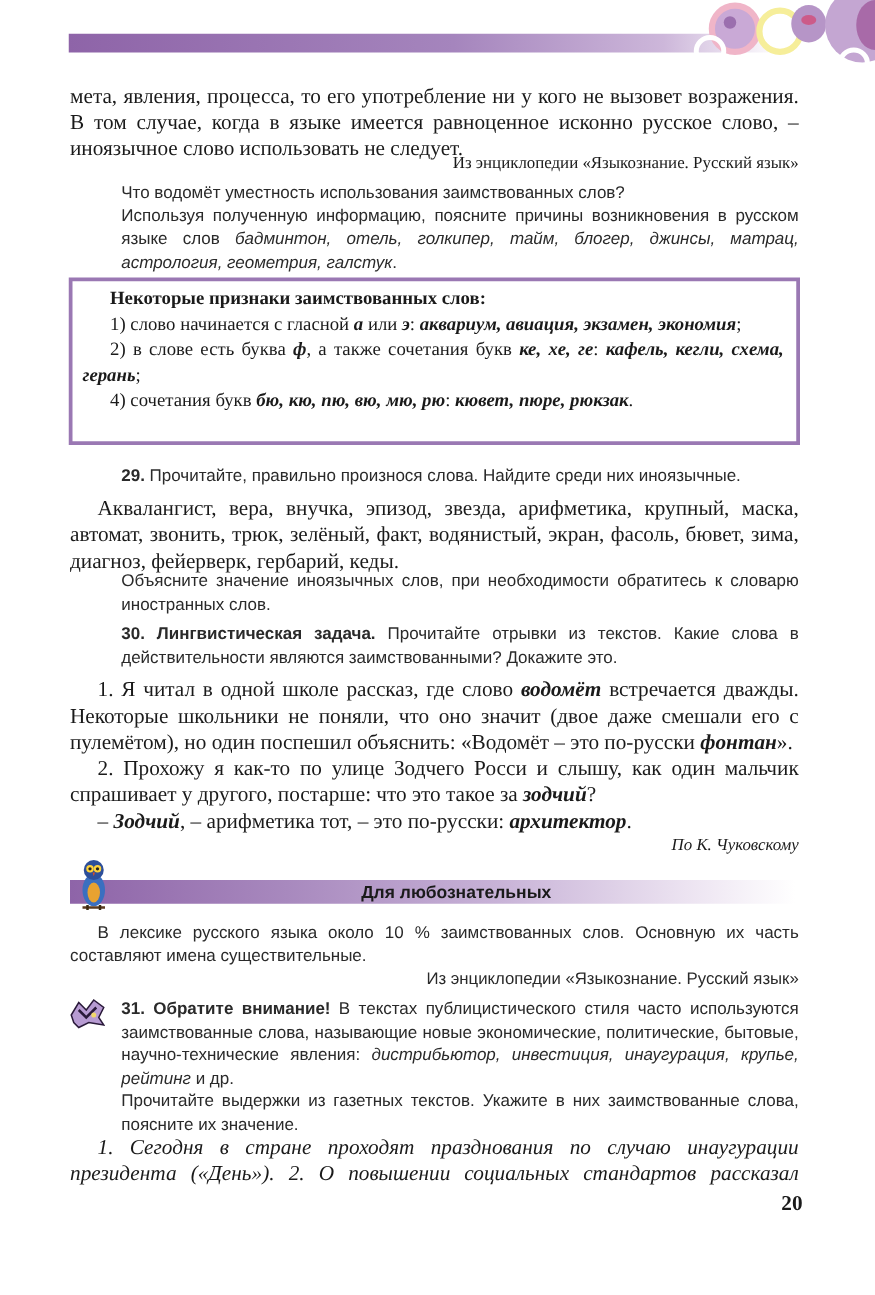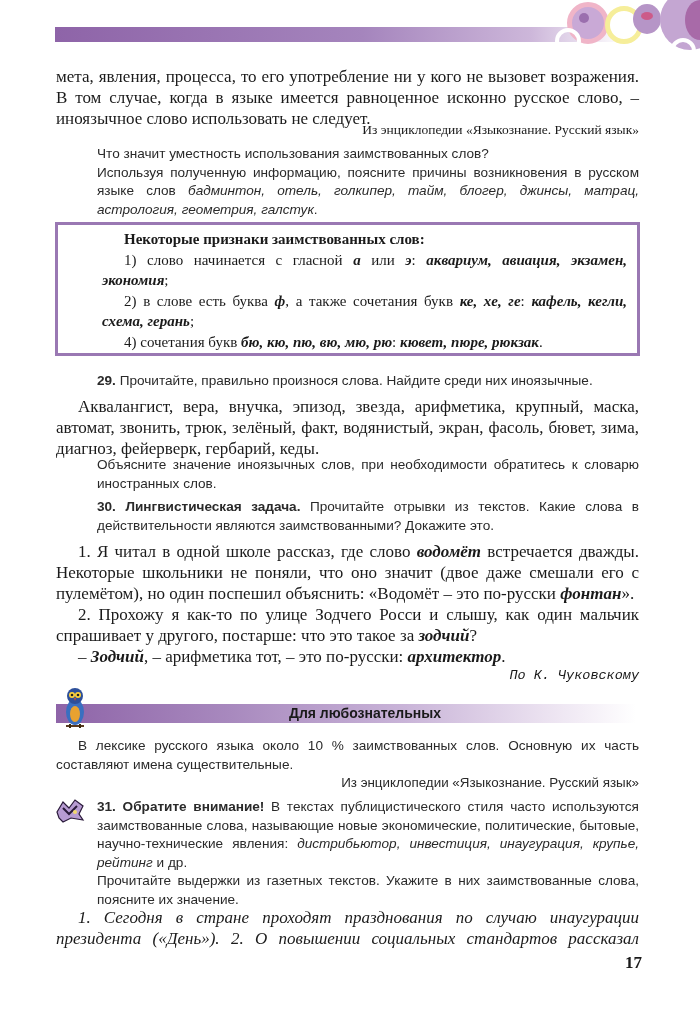--- a/index.html
+++ b/index.html
@@ -54,26 +54,26 @@
   <div class="deco" style="left:130px; top:0px; width:30px; height:40px; background:#a86aa8;"></div>
   <div class="deco" style="left:115px; top:38px; width:18px; height:18px; border:4px solid #ffffff; background:transparent;"></div>
 </div>
 
 <div class="abs serif" style="left:56px; top:66px; width:583px;">
   <p>мета, явления, процесса, то его употребление ни у кого не вызовет возражения. В том случае, когда в языке имеется равноценное исконно русское слово, – иноязычное слово использовать не следует.</p>
 </div>
 <div class="abs source-serif" style="left:56px; top:122px; width:583px;">Из энциклопедии «Языкознание. Русский язык»</div>
 
 <div class="abs sans" style="left:97px; top:145px; width:542px;">
-  <p>Что значит уместность использования заимствованных слов?</p>
+  <p>Что водомёт уместность использования заимствованных слов?</p>
   <p><span>Используя полученную информацию, поясните причины возникновения в русском языке слов </span><i>бадминтон, отель, голкипер, тайм, блогер, джинсы, матрац, астрология, геометрия, галстук</i><span>.</span></p>
 </div>
 
 <div class="abs box">
-  <div class="box-inner serif" style="font-size:15px; line-height:20.5px;padding-left:44px;">
+  <div class="box-inner serif" style="font-size:15px; line-height:20.5px;">
     <p class="indent" style="text-indent:22px;"><b>Некоторые признаки заимствованных слов:</b></p>
     <p class="indent"><span>1) слово начинается с гласной </span><span class="bi">а</span><span> или </span><span class="bi">э</span><span>: </span><span class="bi">аквариум, авиация, экзамен, экономия</span><span>;</span></p>
     <p class="indent"><span>2) в слове есть буква </span><span class="bi">ф</span><span>, а также сочетания букв </span><span class="bi">ке, хе, ге</span><span>: </span><span class="bi">кафель, кегли, схема, герань</span><span>;</span></p>
     <p class="indent"><span>4) сочетания букв </span><span class="bi">бю, кю, пю, вю, мю, рю</span><span>: </span><span class="bi">кювет, пюре, рюкзак</span><span>.</span></p>
   </div>
 </div>
 
 <div class="abs sans" style="left:97px; top:372px; width:542px;">
   <p><b>29.</b><span> Прочитайте, правильно произнося слова. Найдите среди них иноязычные.</span></p>
 </div>
@@ -85,21 +85,21 @@
 </div>
 
 <div class="abs sans" style="left:97px; top:498px; width:542px;">
   <p><b>30.</b><b> Лингвистическая задача.</b><span> Прочитайте отрывки из текстов. Какие слова в действительности являются заимствованными? Докажите это.</span></p>
 </div>
 <div class="abs serif" style="left:56px; top:541px; width:583px;">
   <p class="indent"><span>1. Я читал в одной школе рассказ, где слово </span><span class="bi">водомёт</span><span> встречается дважды. Некоторые школьники не поняли, что оно значит (двое даже смешали его с пулемётом), но один поспешил объяснить: «Водомёт – это по-русски </span><span class="bi">фонтан</span><span>».</span></p>
   <p class="indent"><span>2. Прохожу я как-то по улице Зодчего Росси и слышу, как один мальчик спрашивает у другого, постарше: что это такое за </span><span class="bi">зодчий</span><span>?</span></p>
   <p class="indent"><span>– </span><span class="bi">Зодчий</span><span>, – арифметика тот, – это по-русски: </span><span class="bi">архитектор</span><span>.</span></p>
 </div>
-<div class="abs source-serif" style="left:56px; top:668px; width:583px;font-family:Liberation Mono, monospace;"><i>По К. Чуковскому</i></div>
+<div class="abs source-serif" style="left:56px; top:668px; width:583px;"><i>По К. Чуковскому</i></div>
 
 <div class="abs section-bar">
   <div class="section-title">Для любознательных</div>
 </div>
 <svg class="abs" style="left:60px; top:686px;" width="30" height="44" viewBox="0 0 30 44">
   <ellipse cx="15" cy="26" rx="9" ry="13" fill="#3a6fc0"></ellipse>
   <ellipse cx="15" cy="28" rx="5" ry="8" fill="#e8a230"></ellipse>
   <circle cx="15" cy="10" r="8" fill="#2d4f9a"></circle>
   <circle cx="12" cy="9" r="3" fill="#ffd23a"></circle>
   <circle cx="18" cy="9" r="3" fill="#ffd23a"></circle>
@@ -120,13 +120,13 @@
   <circle cx="20" cy="14" r="2" fill="#f2d86a"></circle>
 </svg>
 <div class="abs sans" style="left:97px; top:798px; width:542px;">
   <p><b>31. Обратите внимание!</b><span> В текстах публицистического стиля часто используются заимствованные слова, называющие новые экономические, политические, бытовые, научно-технические явления: </span><i>дистрибьютор, инвестиция, инаугурация, крупье, рейтинг</i><span> и др.</span></p>
   <p>Прочитайте выдержки из газетных текстов. Укажите в них заимствованные слова, поясните их значение.</p>
 </div>
 <div class="abs serif indent" style="left:56px; top:907px; width:583px;">
   <p style="text-align-last:justify;font-style:italic;">1. Сегодня в стране проходят празднования по случаю инаугурации президента («День»). 2. О повышении социальных стандартов рассказал</p>
 </div>
 
-<div class="abs page-number">17</div>
+<div class="abs page-number">20</div>
 
 </body></html>

